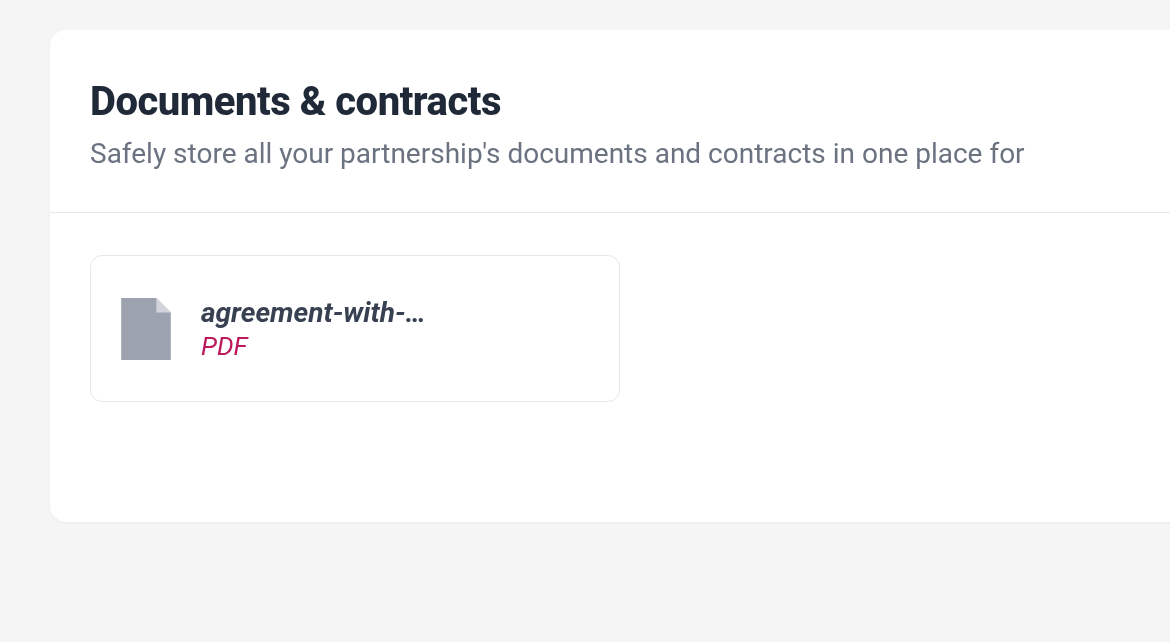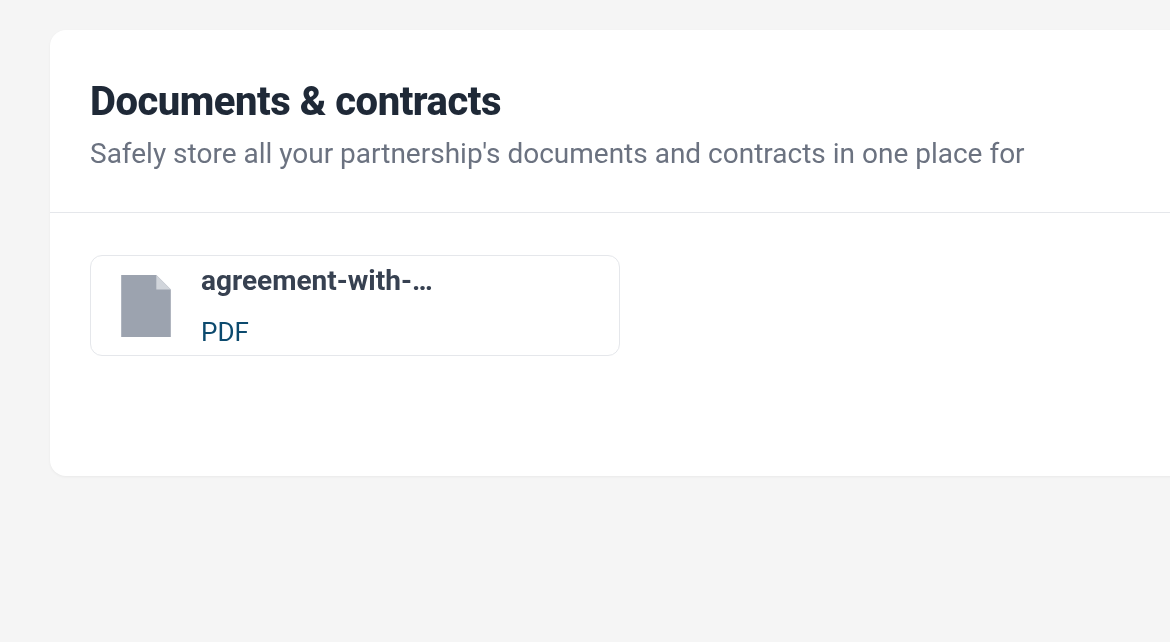--- a/index.html
+++ b/index.html
@@ -40,24 +40,25 @@
       overflow: hidden;
     }
     .card-body {
       padding: 42px 40px 120px 40px;
     }
     .file-item {
       display: inline-flex;
       align-items: center;
       border: 1px solid #e5e7eb;
       border-radius: 12px;
-      padding: 8px 30px;
+      padding: 40px 30px;
       width: 530px;
       cursor: pointer;
       background: #fff;
+      font-style: italic;
     }
     .file-icon {
       width: 50px;
       height: 62px;
       flex-shrink: 0;
       margin-right: 30px;
     }
     .file-icon svg {
       width: 100%;
       height: 100%;
@@ -72,23 +73,23 @@
       font-size: 28px;
       font-weight: 700;
       color: #374151;
       white-space: nowrap;
       overflow: hidden;
       text-overflow: ellipsis;
       max-width: 280px;
     }
     .file-type {
       font-size: 26px;
-      color: #0c4a6e;
+      color: #be185d;
       font-weight: 400;
-      margin-top: 20px;
+      margin-top: 2px;
     }
   </style>
 </head>
 <body>
 
 <div class="card">
   <div class="card-header">
     <h1 class="card-title">Documents &amp; contracts</h1>
     <p class="card-subtitle">Safely store all your partnership's documents and contracts in one place for</p>
   </div>

